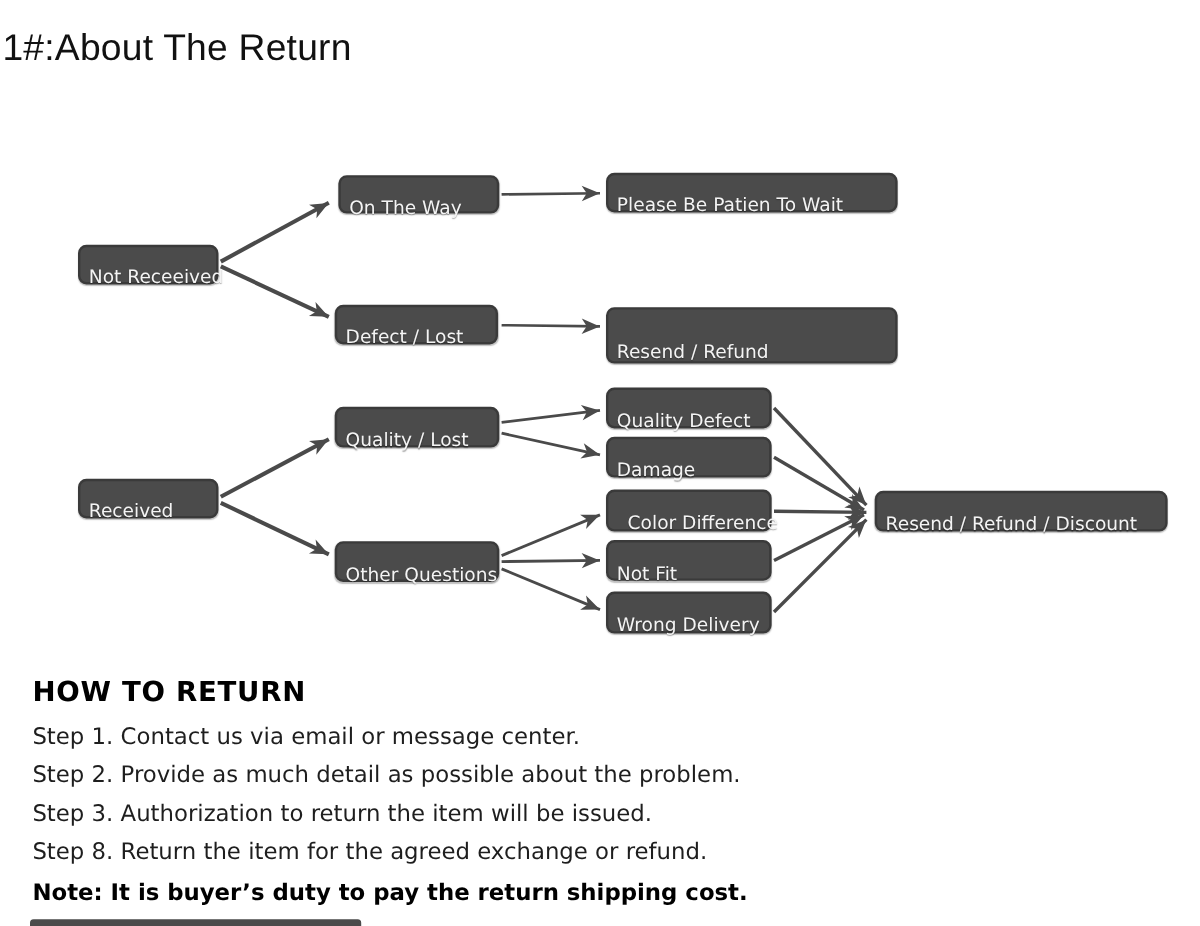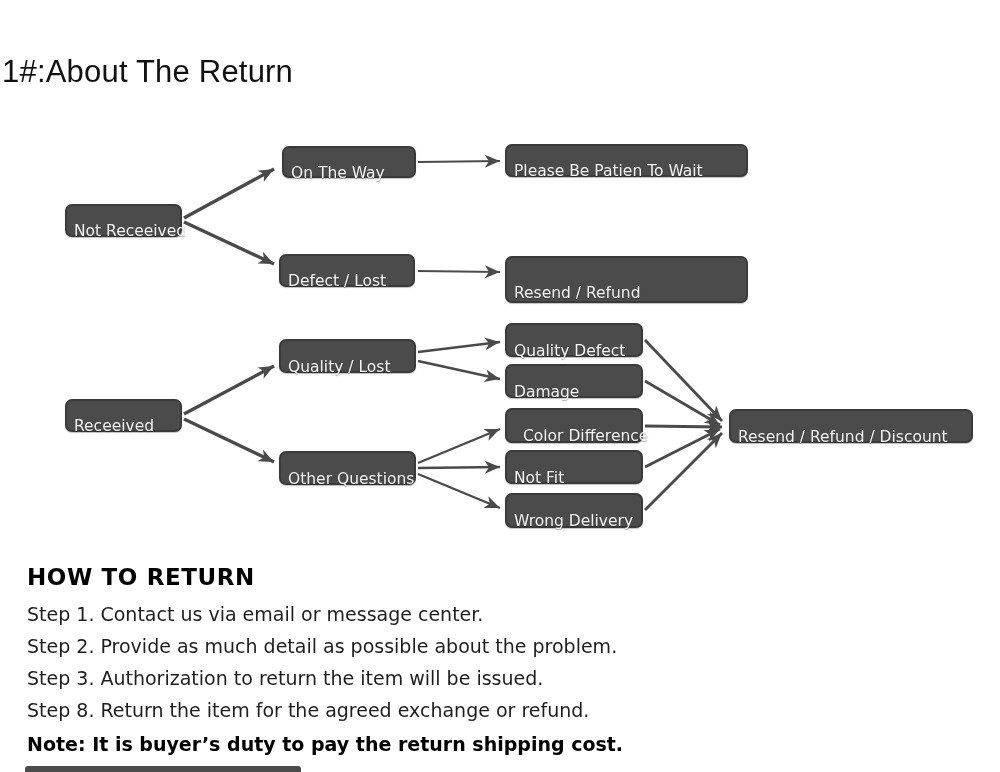--- a/index.html
+++ b/index.html
@@ -13,21 +13,21 @@
   html,body{margin:0;padding:0;}
   body{
     width:1000px;height:772px;position:relative;overflow:hidden;
     background:#ffffff;
     font-family:"DejaVu Sans","Liberation Sans",sans-serif;
   }
   .page-title{
     position:absolute;left:2px;top:22px;
     font-family:"Liberation Sans",sans-serif;
     font-size:31px;font-weight:500;color:var(--heading-text);
-    letter-spacing:0.2px;white-space:nowrap;margin-top:32px;
+    letter-spacing:0.2px;white-space:nowrap;
   }
   .flowchart{position:absolute;left:0;top:0;width:1000px;height:560px;}
   .arrows-svg{position:absolute;left:0;top:0;width:1000px;height:560px;}
   .arrows-svg line{stroke:var(--arrow);}
   .arrowhead{fill:var(--arrow);}
   .node{
     position:absolute;box-sizing:border-box;
     background:var(--box-fill);
     border:2px solid var(--box-border);
     border-radius:7px;
@@ -92,21 +92,21 @@
     <div class="node" style="left: 505px; top: 144px; width: 243px; height: 33px;">
       <span>Please Be Patien To Wait</span>
     </div>
     <div class="node" style="left: 279px; top: 254px; width: 136px; height: 33px;">
       <span>Defect / Lost</span>
     </div>
     <div class="node" style="left: 505px; top: 256px; width: 243px; height: 47px; align-items: flex-end;">
       <span>Resend / Refund</span>
     </div>
     <div class="node" style="left: 65px; top: 399px; width: 117px; height: 33px;">
-      <span>Receeived</span>
+      <span>Received</span>
     </div>
     <div class="node" style="left: 279px; top: 339px; width: 137px; height: 34px;">
       <span>Quality / Lost</span>
     </div>
     <div class="node" style="left: 505px; top: 323px; width: 138px; height: 34px;">
       <span>Quality Defect</span>
     </div>
     <div class="node" style="left: 279px; top: 451px; width: 137px; height: 34px;">
       <span>Other Questions</span>
     </div>

